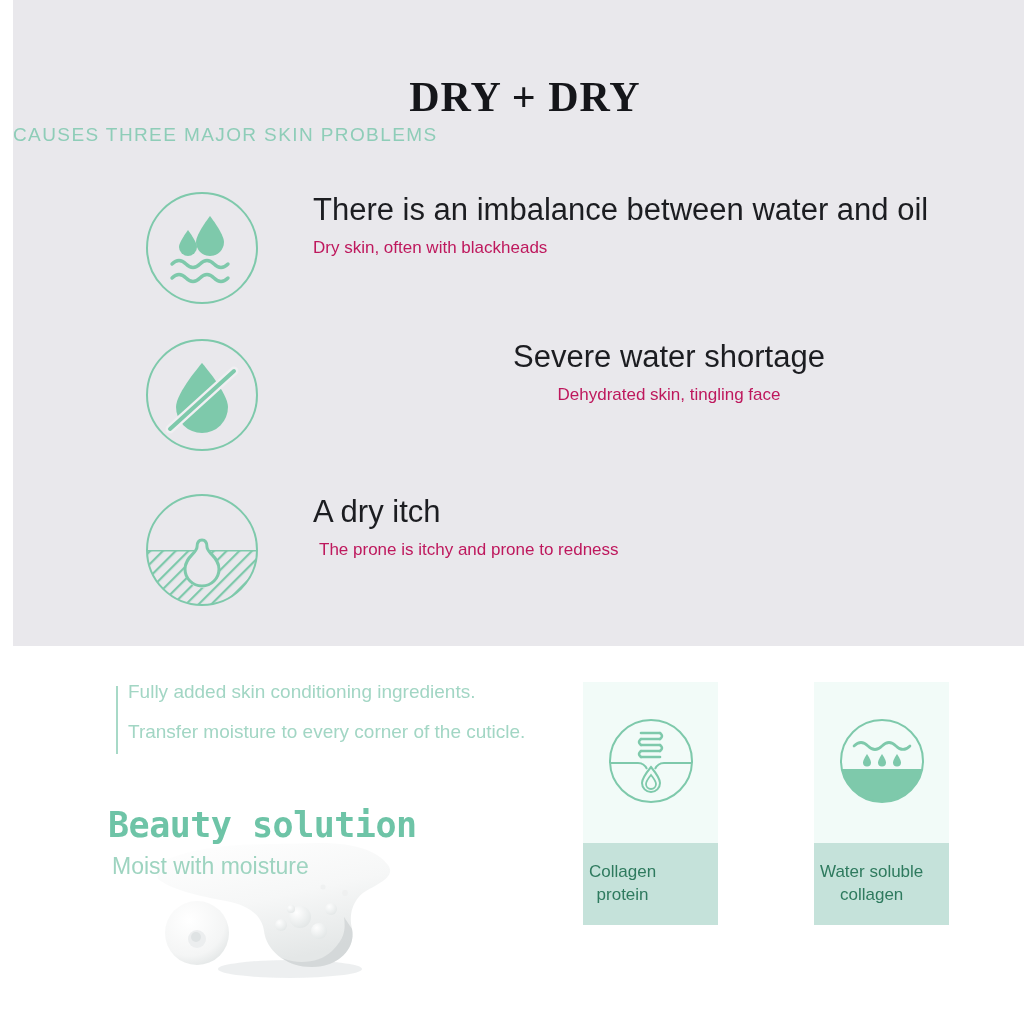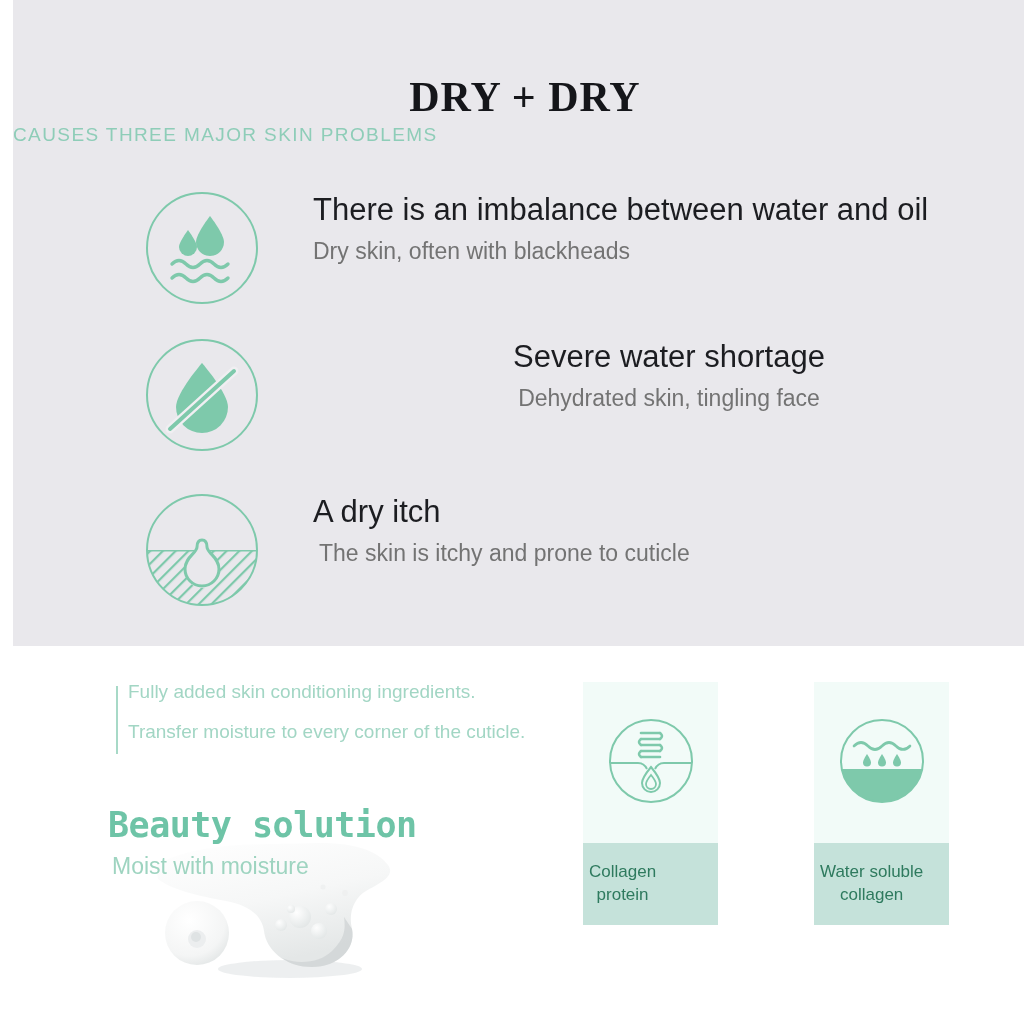--- a/index.html
+++ b/index.html
@@ -81,22 +81,22 @@
     width: 712px;
   }
   .problem-title {
     font-size: 31px;
     color: #1c1d21;
     line-height: 1.18;
     font-weight: 400;
     white-space: nowrap;
   }
   .problem-sub {
-    font-size: 23px;
-    color: #737373;
+    font-size: 17px;
+    color: #be185d;
     line-height: 1.2;
     margin-top: 9px;
     font-weight: 400;
     white-space: nowrap;
   }
   .problem-row.r3 .problem-sub { padding-left: 6px; }
 
   
   .solution-section {
     position: absolute;
@@ -263,21 +263,21 @@
           <circle cx="58" cy="58" r="55" fill="none" stroke="#7ec9ab" stroke-width="2"></circle>
           <g clip-path="url(#botclip)" mask="url(#poremask)">
             <rect x="0" y="56" width="116" height="60" fill="url(#hatch)"></rect>
             <line x1="3" y1="58" x2="113" y2="58" stroke="#7ec9ab" stroke-width="3"></line>
           </g>
           <path d="M58 48 c-4 0 -5 3 -5 7 c0 6 -12 10 -12 22 a17 17 0 0 0 34 0 c0 -12 -12 -16 -12 -22 c0 -4 -1 -7 -5 -7 Z" fill="none" stroke="#7ec9ab" stroke-width="3"></path>
         </svg>
       </div>
       <div class="problem-text">
         <div class="problem-title">A dry itch</div>
-        <div class="problem-sub">The skin is itchy and prone to cuticle</div>
+        <div class="problem-sub">The prone is itchy and prone to redness</div>
       </div>
     </div>
   </section>
 
   <section class="solution-section">
 
     <div class="bullet-rule"></div>
     <div class="bullet-lines">
       <div class="bullet-line">Fully added skin conditioning ingredients.</div>
       <div class="bullet-line">Transfer moisture to every corner of the cuticle.</div>

